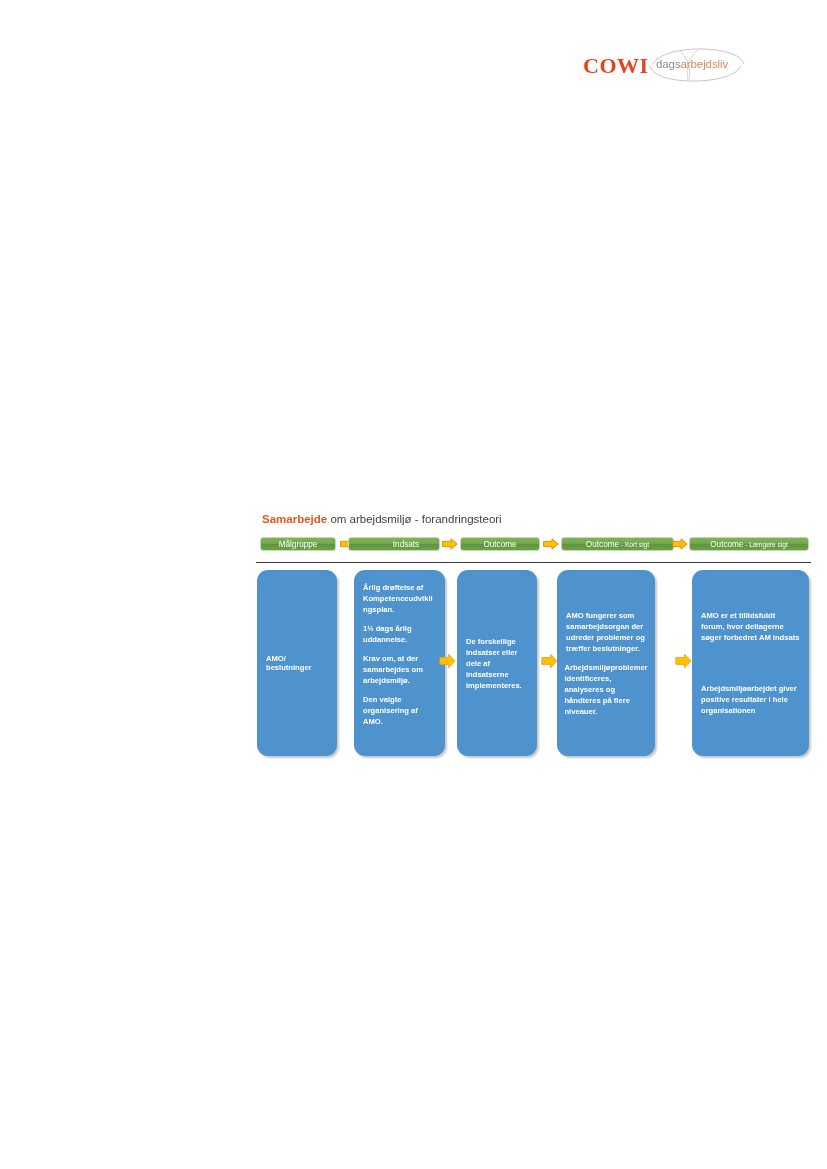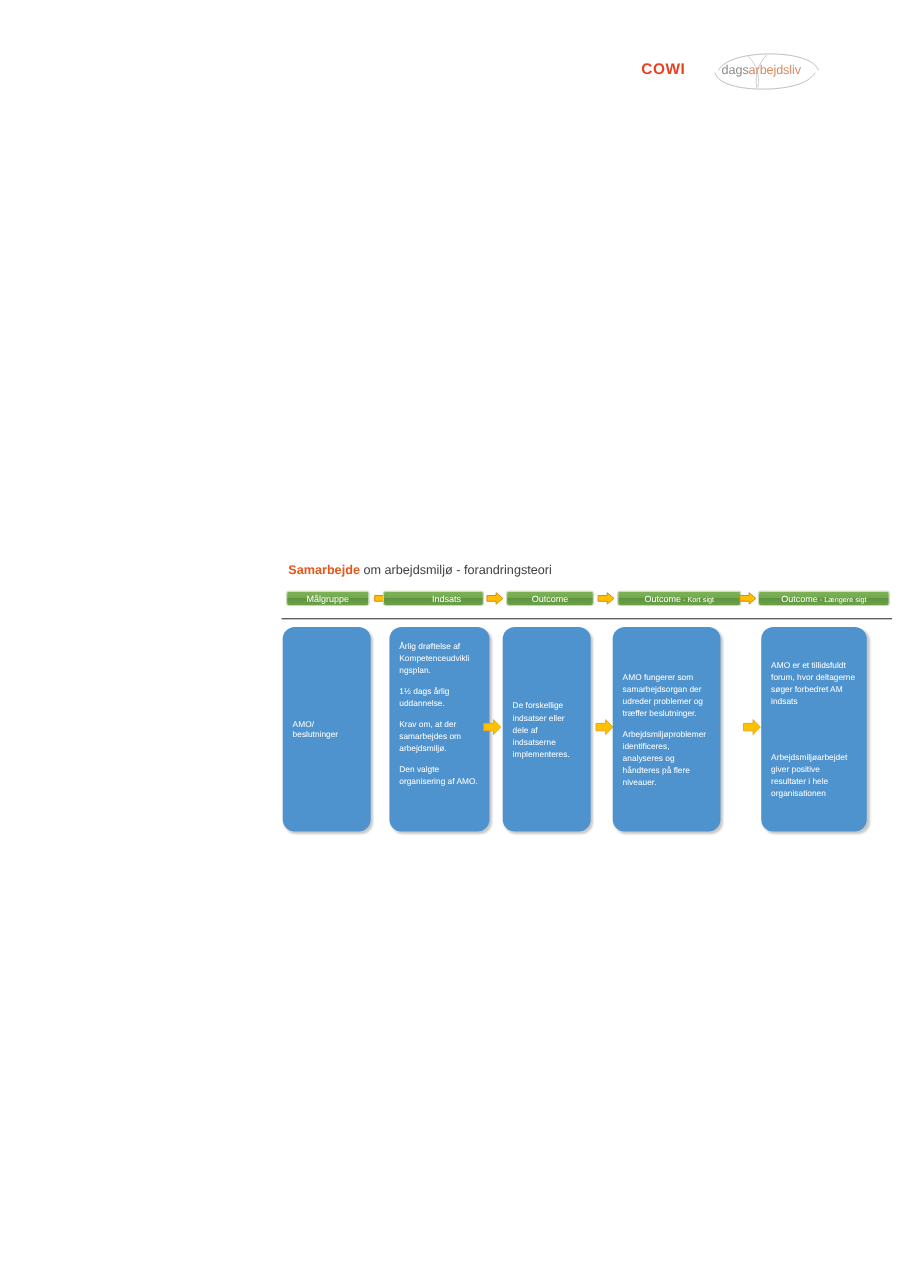--- a/index.html
+++ b/index.html
@@ -20,23 +20,23 @@
     position: absolute;
     left: 575px;
     top: 48px;
     width: 235px;
     height: 40px;
   }
   #cowi-logo {
     position: absolute;
     left: 8px;
     top: 7px;
-    font-family: Liberation Sans, sans-serif;
+    font-family: Liberation Serif, serif;
     font-weight: bold;
-    font-size: 14px;
+    font-size: 22px;
     letter-spacing: 0.5px;
     color: #e8411f;
     line-height: 1;
   }
   #tal-logo {
     position: absolute;
     left: 72px;
     top: 0px;
     width: 100px;
     height: 34px;
@@ -139,20 +139,21 @@
     color: #ffffff;
     font-size: 7.6px;
     line-height: 1.45;
     display: flex;
     flex-direction: column;
     justify-content: center;
     box-shadow: 2px 2px 2px rgba(0,0,0,0.22);
   }
   .stage-box p {
     margin: 0 0 8px 0;
+    font-weight: bold;
   }
   .stage-box p:last-child {
     margin-bottom: 0;
   }
   .box-arrow {
     position: absolute;
     top: 83px;
     width: 17px;
     height: 16px;
   }
@@ -236,19 +237,19 @@
 
     <div class="stage-box" style="left:301px;width:98px;align-items:center;">
       <p>AMO fungerer som samarbejdsorgan der udreder problemer og træffer beslutninger.</p>
       <p>Arbejdsmiljøproblemer identificeres, analyseres og håndteres på flere niveauer.</p>
     </div>
 
     <svg class="box-arrow" style="left:419px;" viewBox="0 0 17 16">
       <path d="M0.8,4.6 L9.6,4.6 L9.6,1.2 L16.2,8 L9.6,14.8 L9.6,11.4 L0.8,11.4 Z" fill="#ffc000" stroke="#e6a012" stroke-width="0.8"></path>
     </svg>
 
-    <div class="stage-box" style="left:436px;width:96px;gap:32px;">
+    <div class="stage-box" style="left:436px;width:117px;gap:32px;">
       <p>AMO er et tillidsfuldt forum, hvor deltagerne søger forbedret AM indsats</p>
       <p>Arbejdsmiljøarbejdet giver positive resultater i hele organisationen</p>
     </div>
 
   </div>
 </div>
 
 </body></html>

